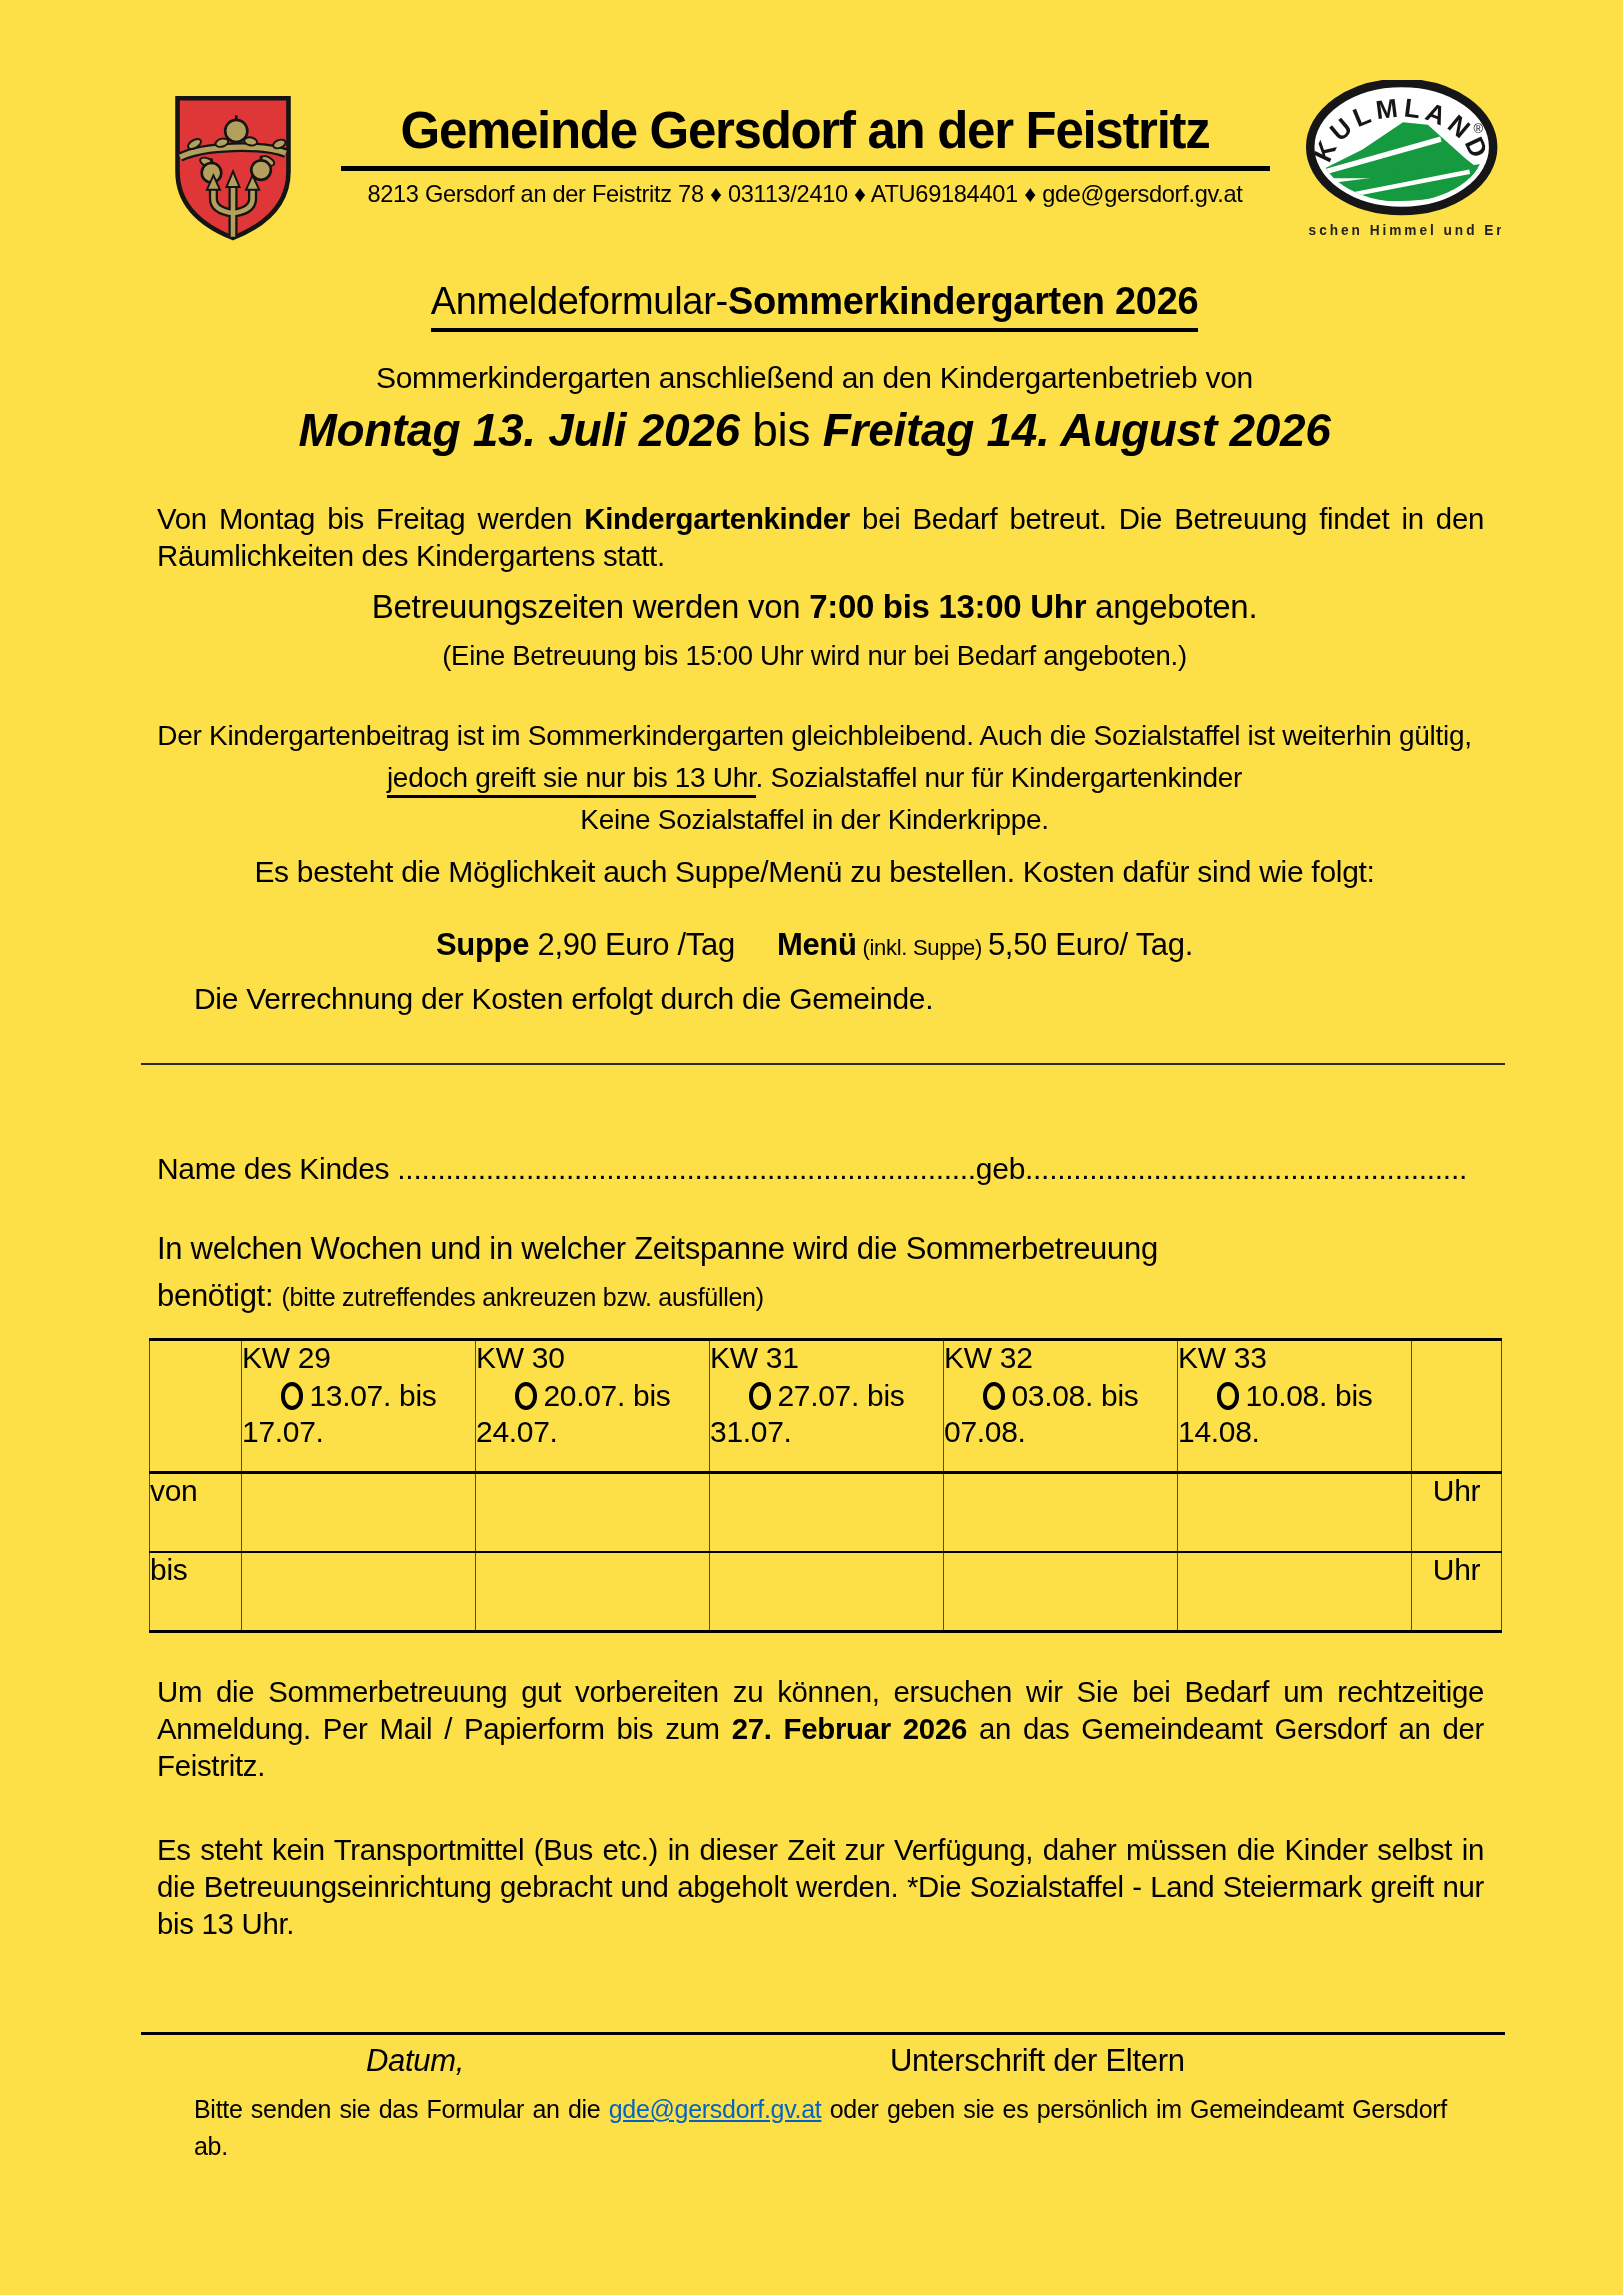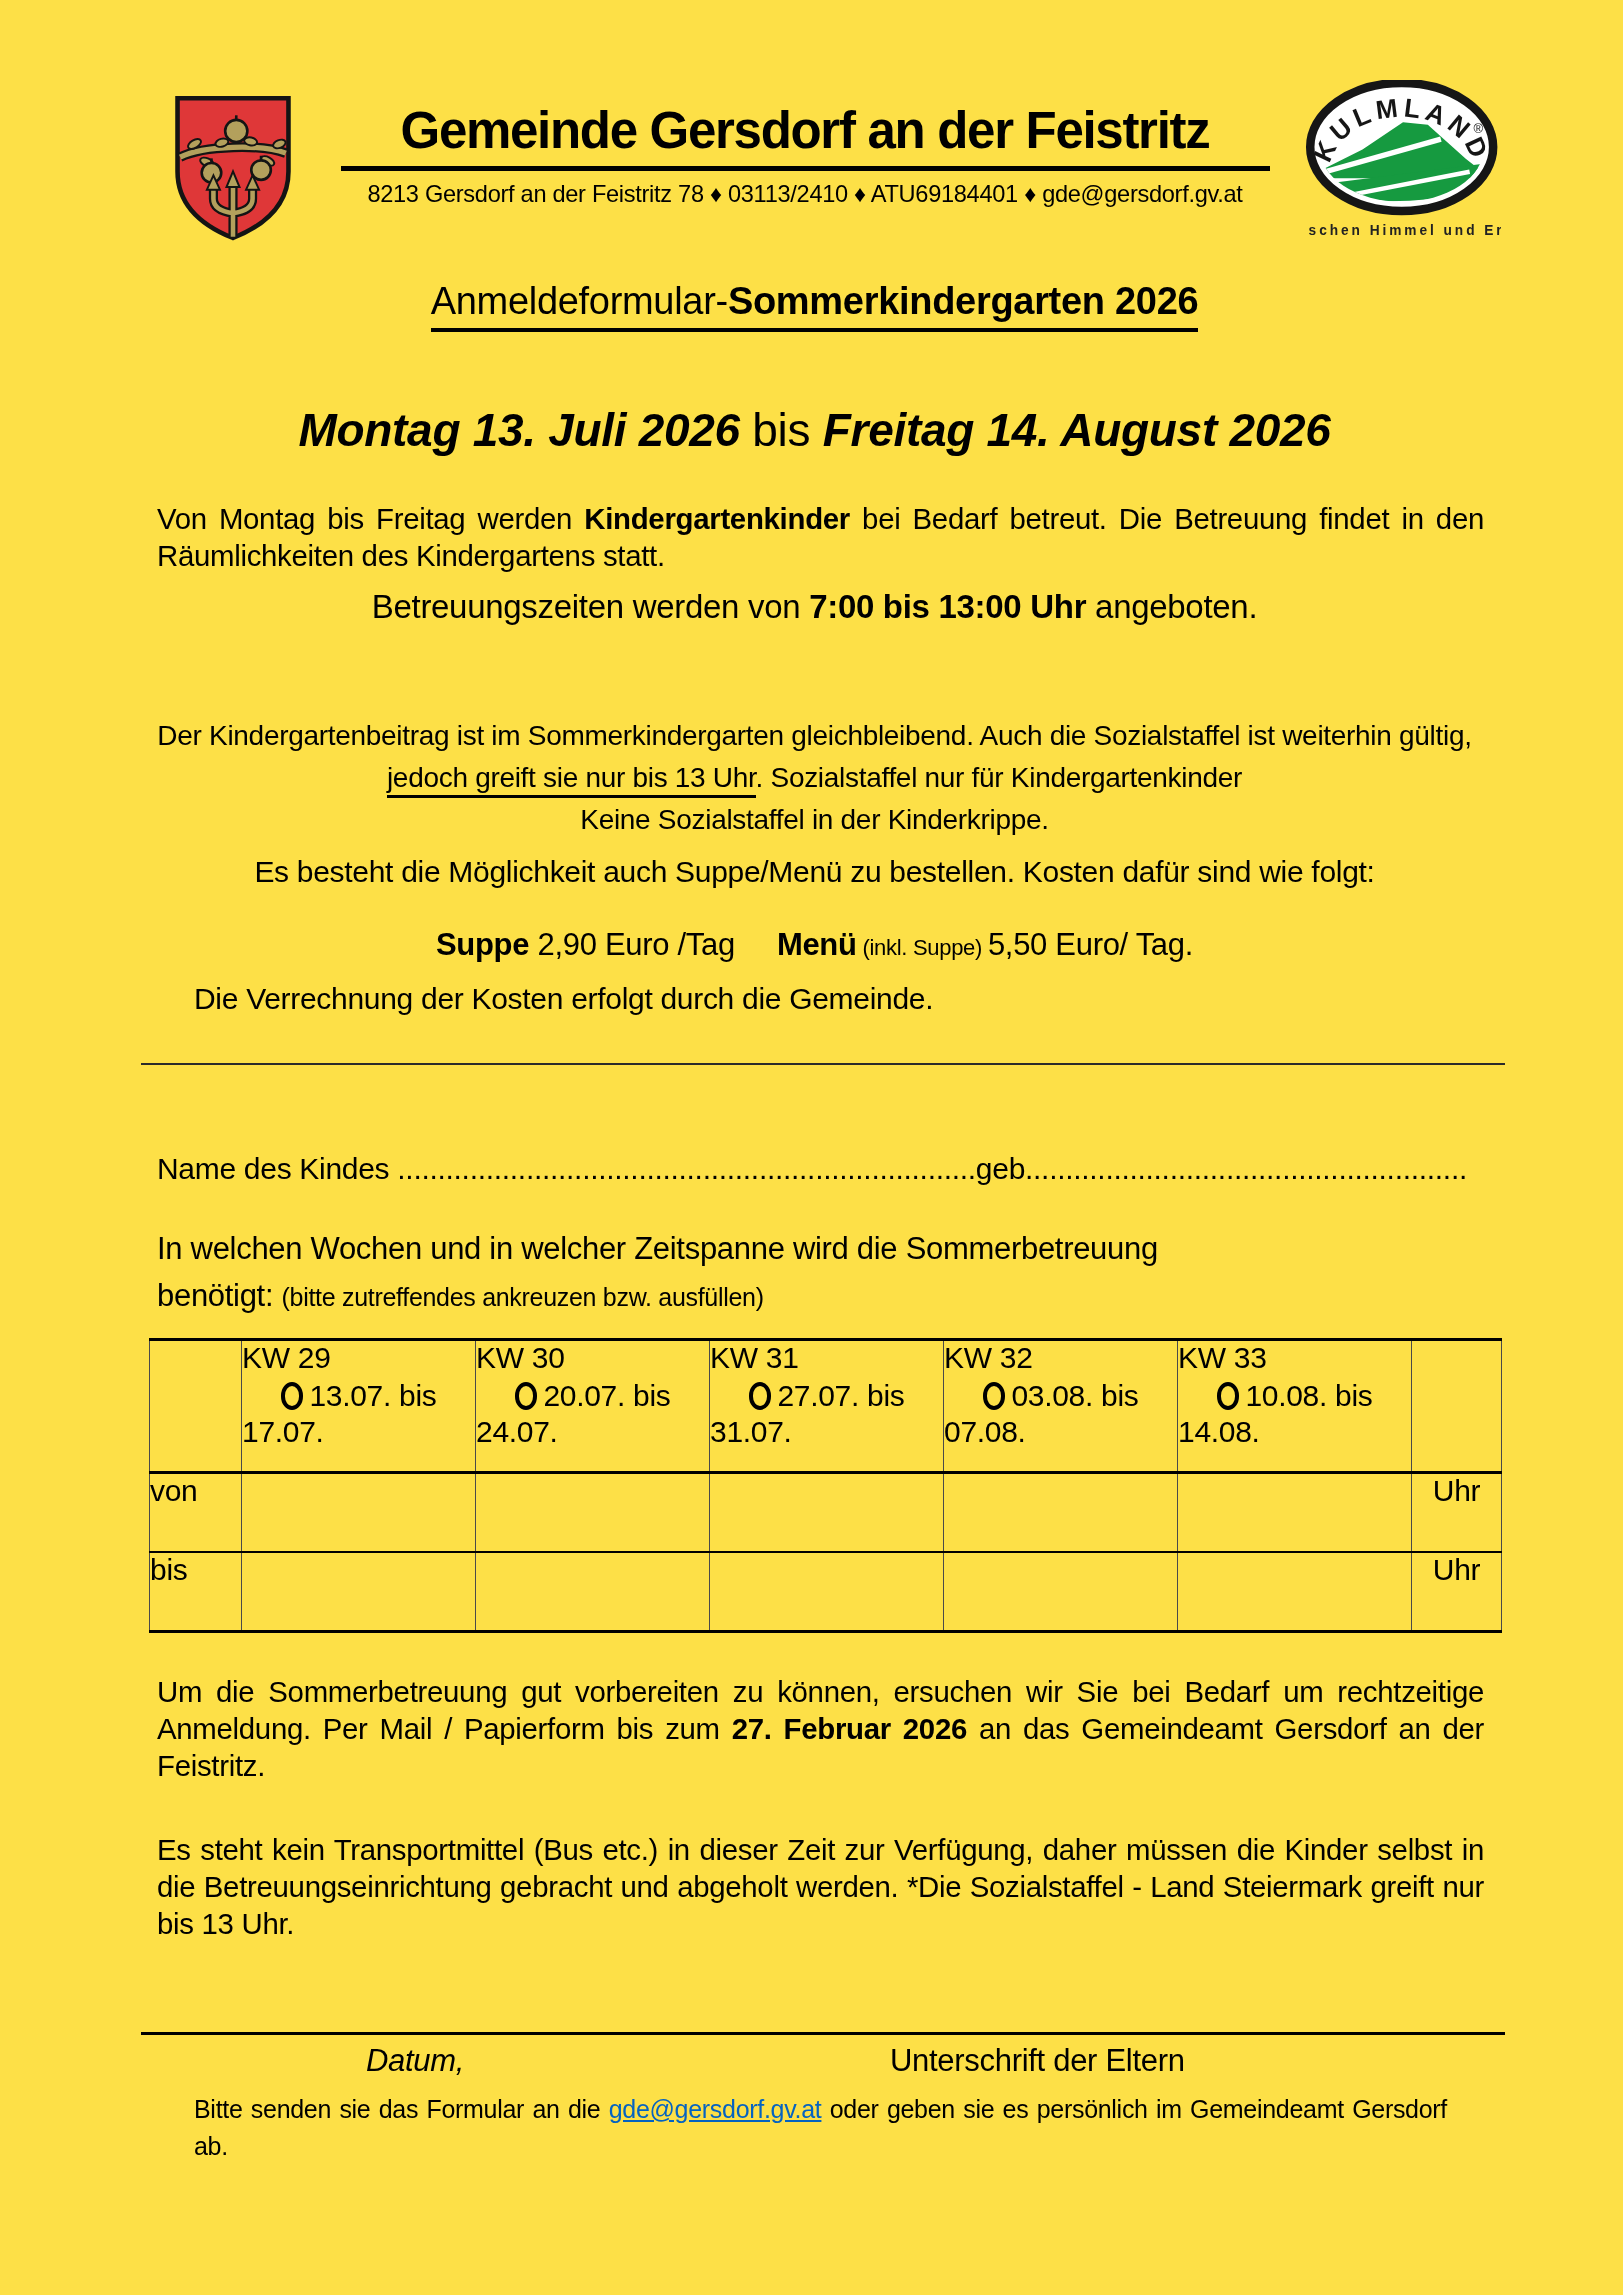--- a/index.html
+++ b/index.html
@@ -129,32 +129,34 @@
     <text x="258" y="80" font-size="20" fill="#161616" font-family="Liberation Sans, sans-serif">®</text>
     <text x="148" y="236" font-size="21" letter-spacing="4.5" font-weight="600" fill="#222222" text-anchor="middle" font-family="Liberation Sans, sans-serif">Zwischen Himmel und Erde</text>
   </svg>
 
   <div class="abs center-col form-title">
     <span class="underline-wrap">
       <span>Anmeldeformular-</span><b>Sommerkindergarten 2026</b>
     </span>
   </div>
 
+  <div class="abs center-col intro">Sommerkindergarten anschließend an den Kindergartenbetrieb von</div>
 
   <div class="abs center-col dates">
     <span class="d">Montag 13. Juli 2026</span><span> bis </span><span class="d">Freitag 14. August 2026</span>
   </div>
 
   <div class="abs para p-care">
     <span>Von Montag bis Freitag werden </span><b>Kindergartenkinder</b><span> bei Bedarf betreut. Die Betreuung findet in den Räumlichkeiten des Kindergartens statt.</span>
   </div>
 
   <div class="abs center-col times">
     <span>Betreuungszeiten werden von </span><b>7:00 bis 13:00 Uhr</b><span> angeboten.</span>
   </div>
+  <div class="abs center-col note">(Eine Betreuung bis 15:00 Uhr wird nur bei Bedarf angeboten.)</div>
 
   <div class="abs center-col fee">
     <span>Der Kindergartenbeitrag ist im Sommerkindergarten gleichbleibend. Auch die Sozialstaffel ist weiterhin gültig, </span><span class="ul">jedoch greift sie nur bis 13 Uhr</span><span>. Sozialstaffel nur für Kindergartenkinder</span><br>
     <span>Keine Sozialstaffel in der Kinderkrippe.</span>
   </div>
 
   <div class="abs center-col meal-intro">Es besteht die Möglichkeit auch Suppe/Menü zu bestellen. Kosten dafür sind wie folgt:</div>
 
   <div class="abs center-col meal">
     <b>Suppe</b><span> 2,90 Euro /Tag</span><b class="menu-gap">Menü</b><span class="small"> (inkl. Suppe) </span><span>5,50 Euro/ Tag.</span>

